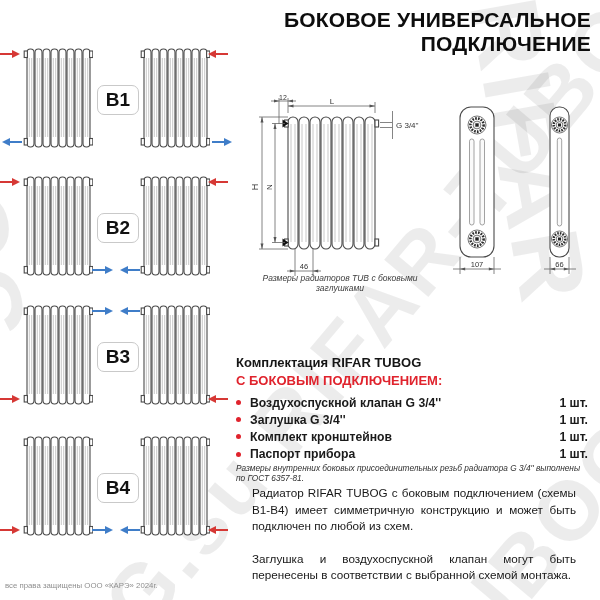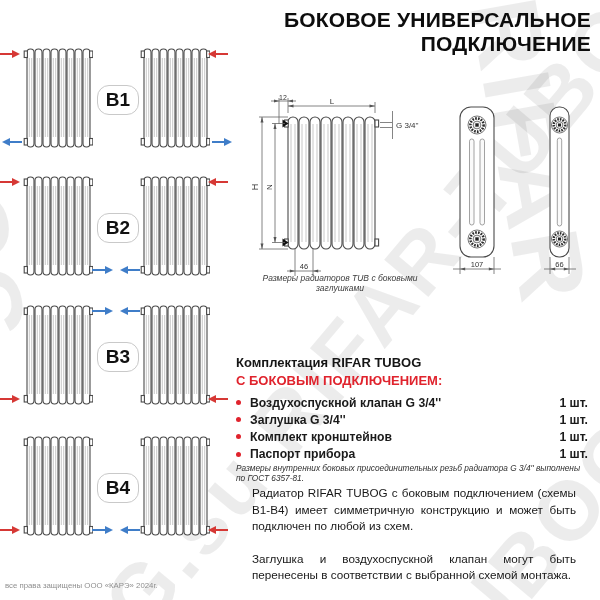--- a/index.html
+++ b/index.html
@@ -14,21 +14,21 @@
   .wm4{left:330px;top:720px;font-size:84px;transform:rotate(-50deg);}
   
   .title{position:absolute;top:8px;right:9px;text-align:right;font-size:21px;line-height:1.12;
          font-weight:800;color:#0d0d0d;letter-spacing:0.2px;}
   
   .scheme{position:absolute;left:0;width:236px;height:112px;}
   .rad{position:absolute;top:3px;width:73px;height:106px;}
   .rad.left{left:20px;}
   .rad.right{left:137px;}
   .slabel{position:absolute;left:97px;top:43px;width:40px;height:28px;border:1.5px solid #c9c9c9;
-          border-radius:12px;background:#fff;display:flex;align-items:center;justify-content:center;
+          border-radius:7px;background:#fff;display:flex;align-items:center;justify-content:center;
           font-size:19px;font-weight:700;color:#111;}
   
   .arrow{position:absolute;height:2px;}
   .arrow.red{background:var(--arrow-red);color:var(--arrow-red);}
   .arrow.blue{background:var(--arrow-blue);color:var(--arrow-blue);}
   .arrow::after{content:"";position:absolute;top:-3px;width:0;height:0;
                 border-top:4px solid transparent;border-bottom:4px solid transparent;}
   .head-right::after{left:100%;border-left:8px solid currentColor;}
   .head-left::after{right:100%;border-right:8px solid currentColor;}
   .a-top{top:11px;} .a-bottom{top:99px;}

